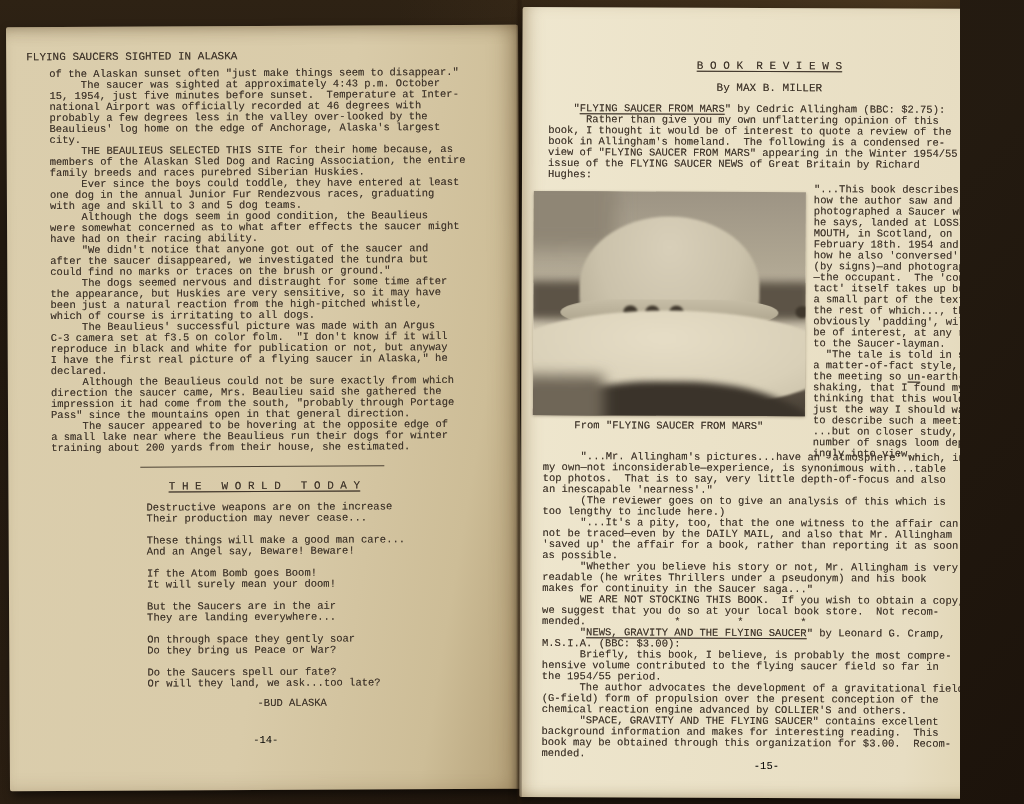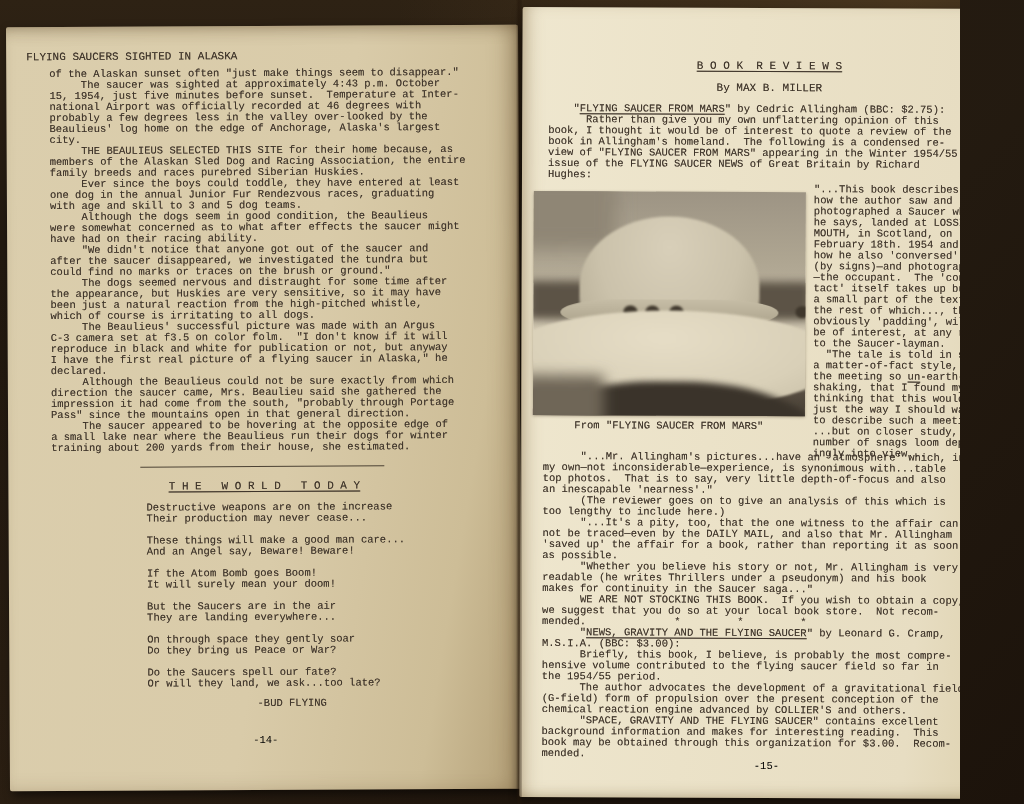--- a/index.html
+++ b/index.html
@@ -133,21 +133,21 @@
 
 But the Saucers are in the air
 They are landing everywhere...
 
 On through space they gently soar
 Do they bring us Peace or War?
 
 Do the Saucers spell our fate?
 Or will they land, we ask...too late?</pre>
 
-    <pre class="tw abs" style="left:248px; top:672px;">-BUD FLYING</pre>
+    <pre class="tw abs" style="left:248px; top:672px;">-BUD ALASKA</pre>
 
     <div class="abs center tw" style="top:708px; font-size:10.5px;">-14-</div>
   </div>
 
   <div class="page" id="page-right">
     <div class="abs center" style="top:48px;">
       <span class="headline u-head">B O O K  R E V I E W S</span>
     </div>
 
     <div class="abs center headline" style="top:74px;">By MAX B. MILLER</div>

